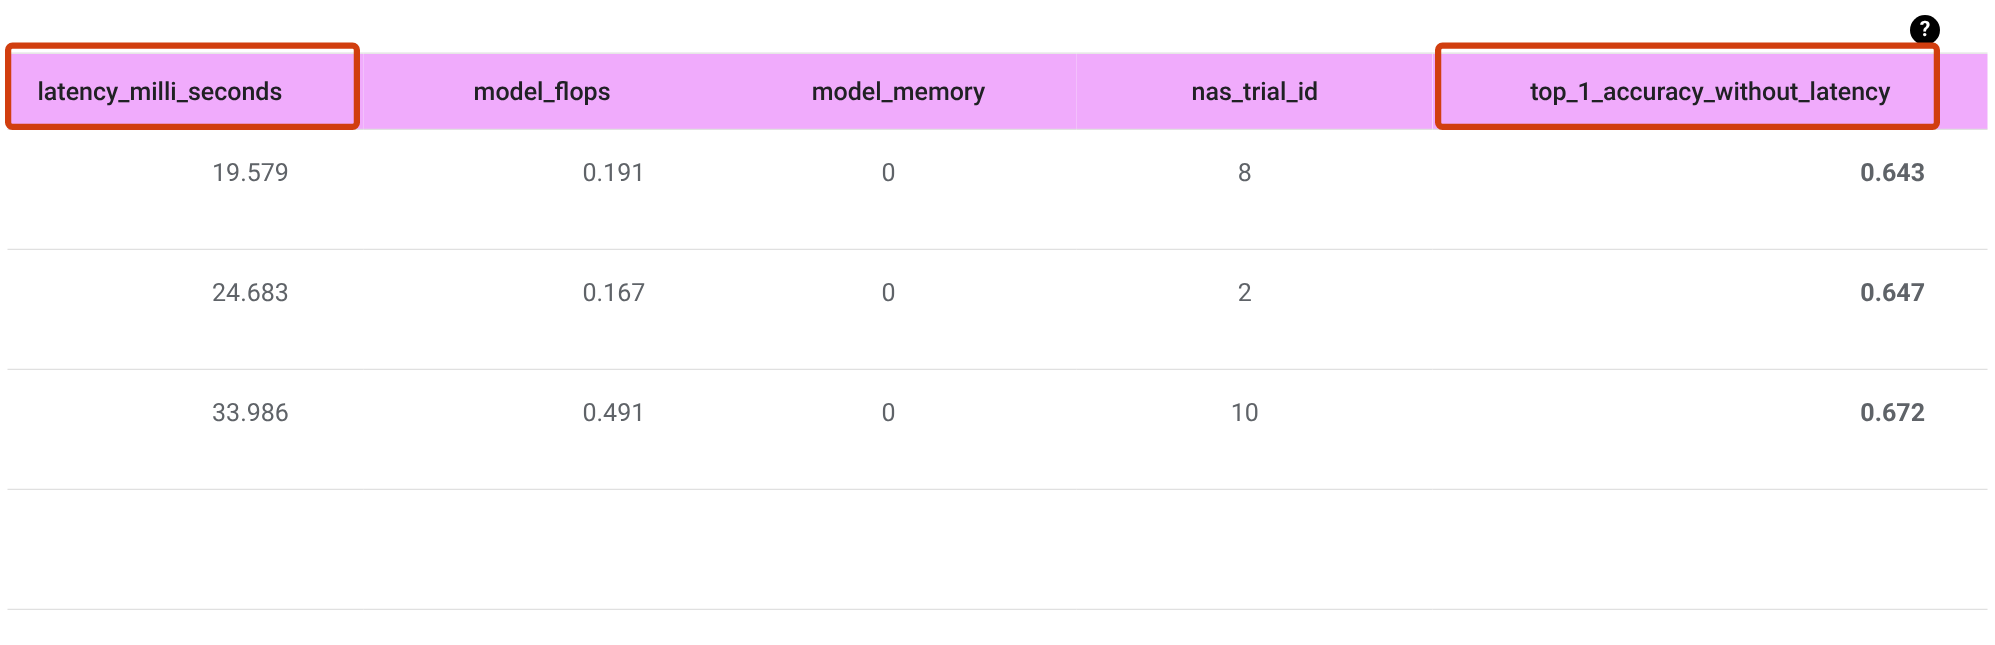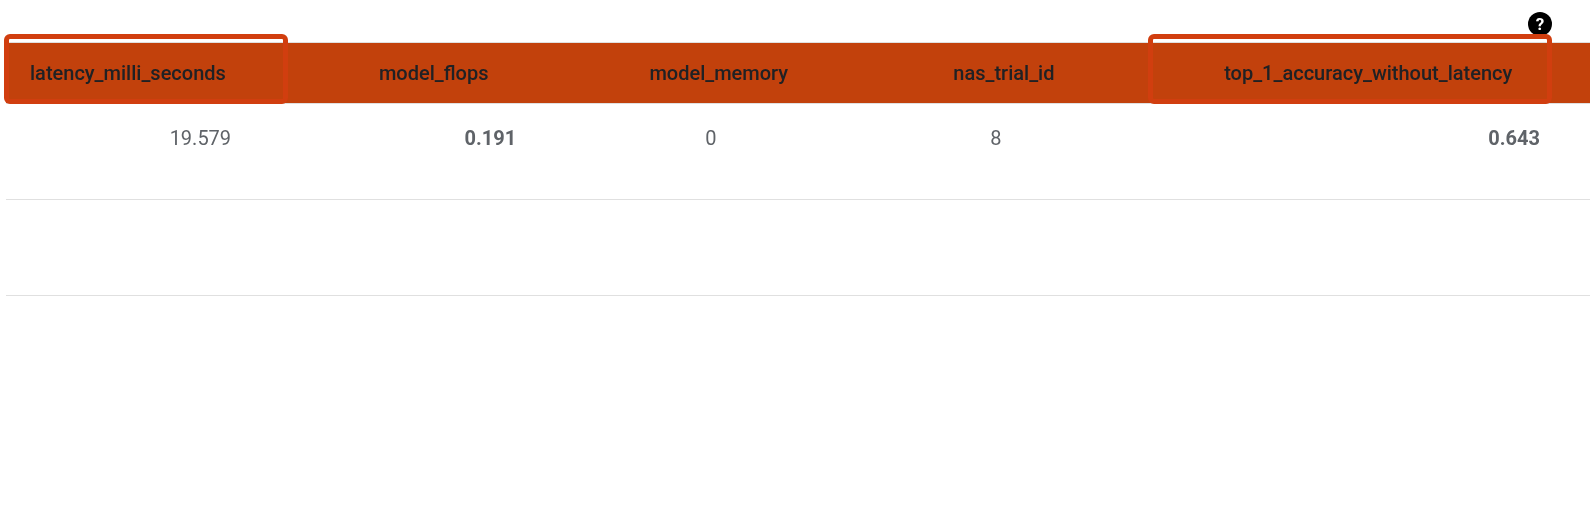--- a/index.html
+++ b/index.html
@@ -33,21 +33,21 @@
       padding-top: 42px;
       padding-left: 6px;
       padding-right: 6px;
     }
     table {
       width: 100%;
       border-collapse: collapse;
       table-layout: fixed;
     }
     thead tr {
-      background: #c2410c;
+      background: #f0abfc;
       border-top: 1px solid #e0e0e0;
       border-bottom: 1px solid #e0e0e0;
     }
     th {
       text-align: left;
       font-weight: 500;
       color: #202124;
       font-size: 20px;
       padding: 18px 24px;
       position: relative;
@@ -61,21 +61,21 @@
     }
     td {
       text-align: right;
       color: #5f6368;
       font-size: 20px;
       padding: 0 24px;
       vertical-align: top;
       padding-top: 22px;
     }
     td:nth-child(1) { padding-right: 60px; }
-    td:nth-child(2) { padding-right: 60px; font-weight: bold; }
+    td:nth-child(2) { padding-right: 60px; }
     td:nth-child(3) { padding-right: 40px; text-align: center; }
     td:nth-child(4) { padding-right: 40px; text-align: center; }
     td:nth-child(5) { padding-right: 50px; font-weight: bold; }
     th:nth-child(2), th:nth-child(3), th:nth-child(4), th:nth-child(5) {
       text-align: center;
     }
     .highlight-box-1 {
       position: absolute;
       top: 34px;
       left: 4px;
@@ -131,20 +131,34 @@
     </thead>
     <tbody>
       <tr>
         <td>19.579</td>
         <td>0.191</td>
         <td>0</td>
         <td>8</td>
         <td>0.643</td>
       </tr>
       <tr>
+        <td>24.683</td>
+        <td>0.167</td>
+        <td>0</td>
+        <td>2</td>
+        <td>0.647</td>
+      </tr>
+      <tr>
+        <td>33.986</td>
+        <td>0.491</td>
+        <td>0</td>
+        <td>10</td>
+        <td>0.672</td>
+      </tr>
+      <tr>
         <td></td>
         <td></td>
         <td></td>
         <td></td>
         <td></td>
       </tr>
     </tbody>
   </table>
 </div>
 

